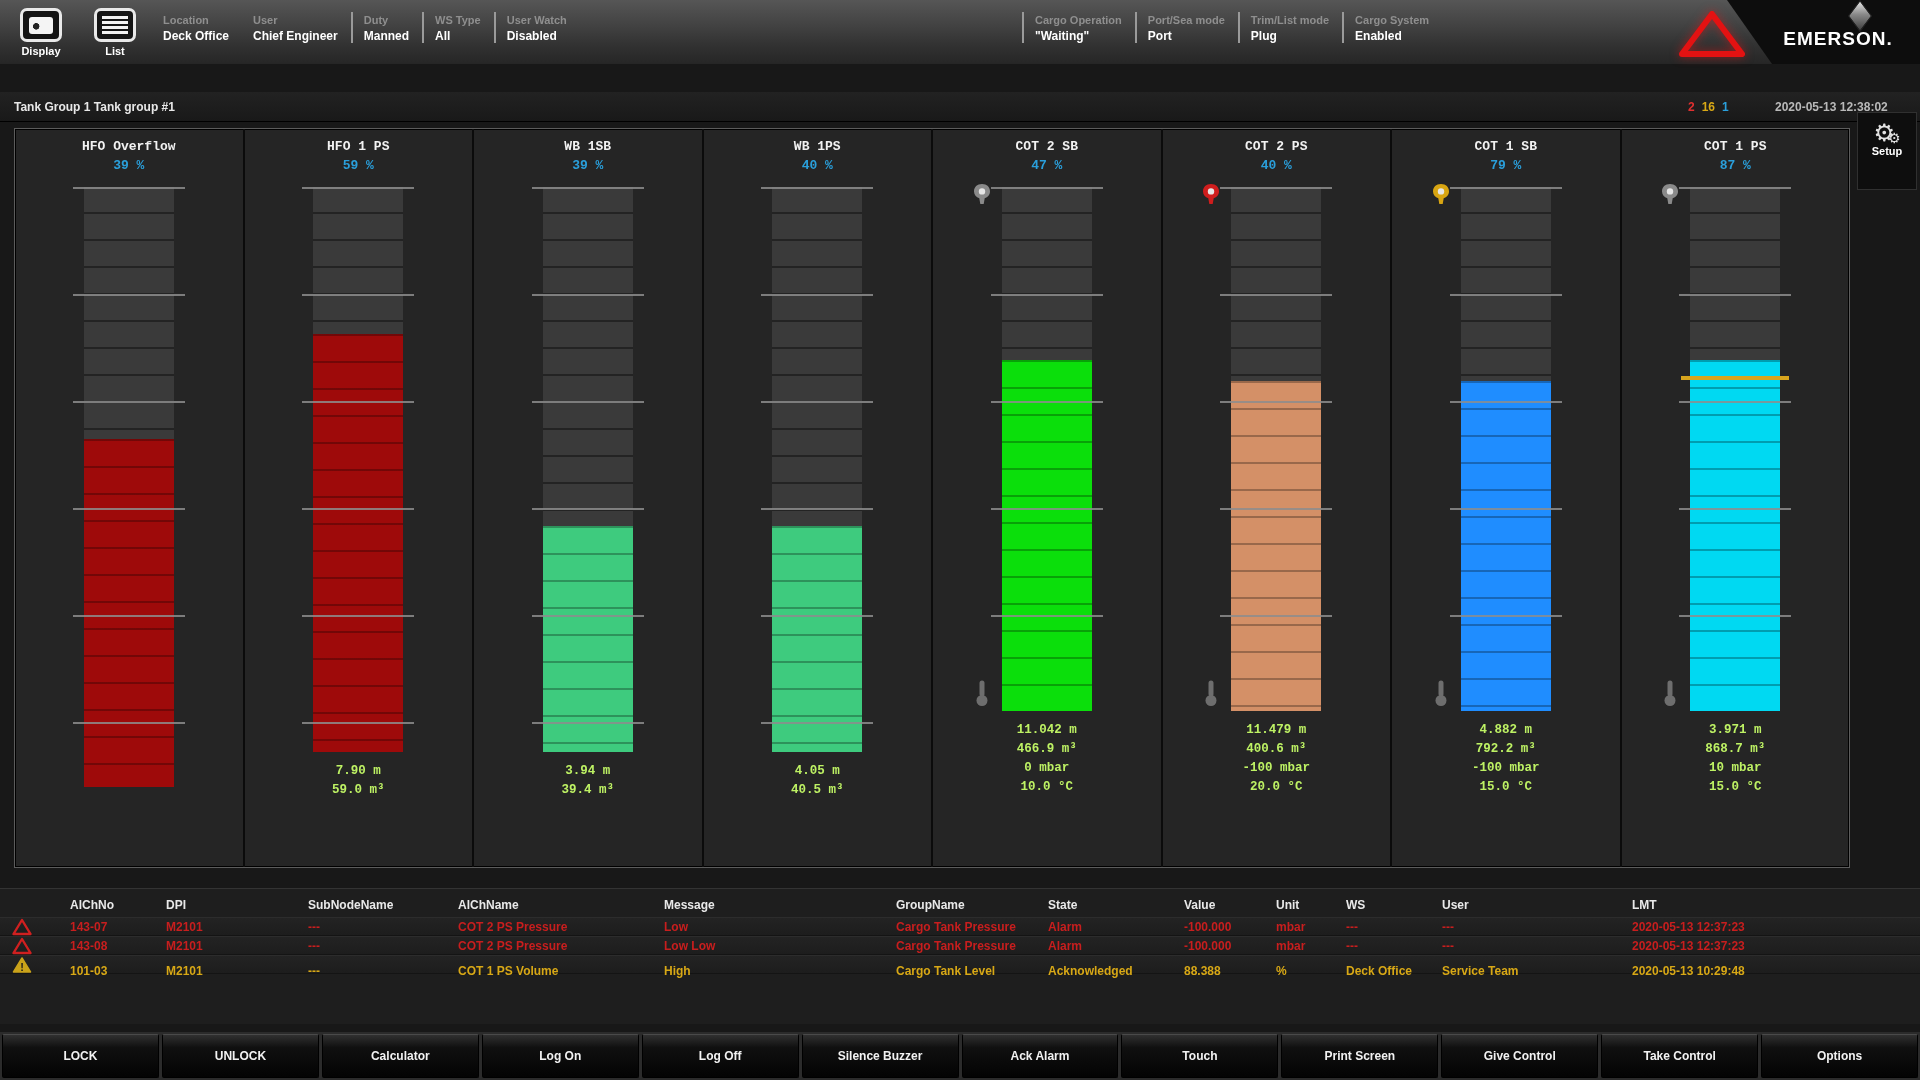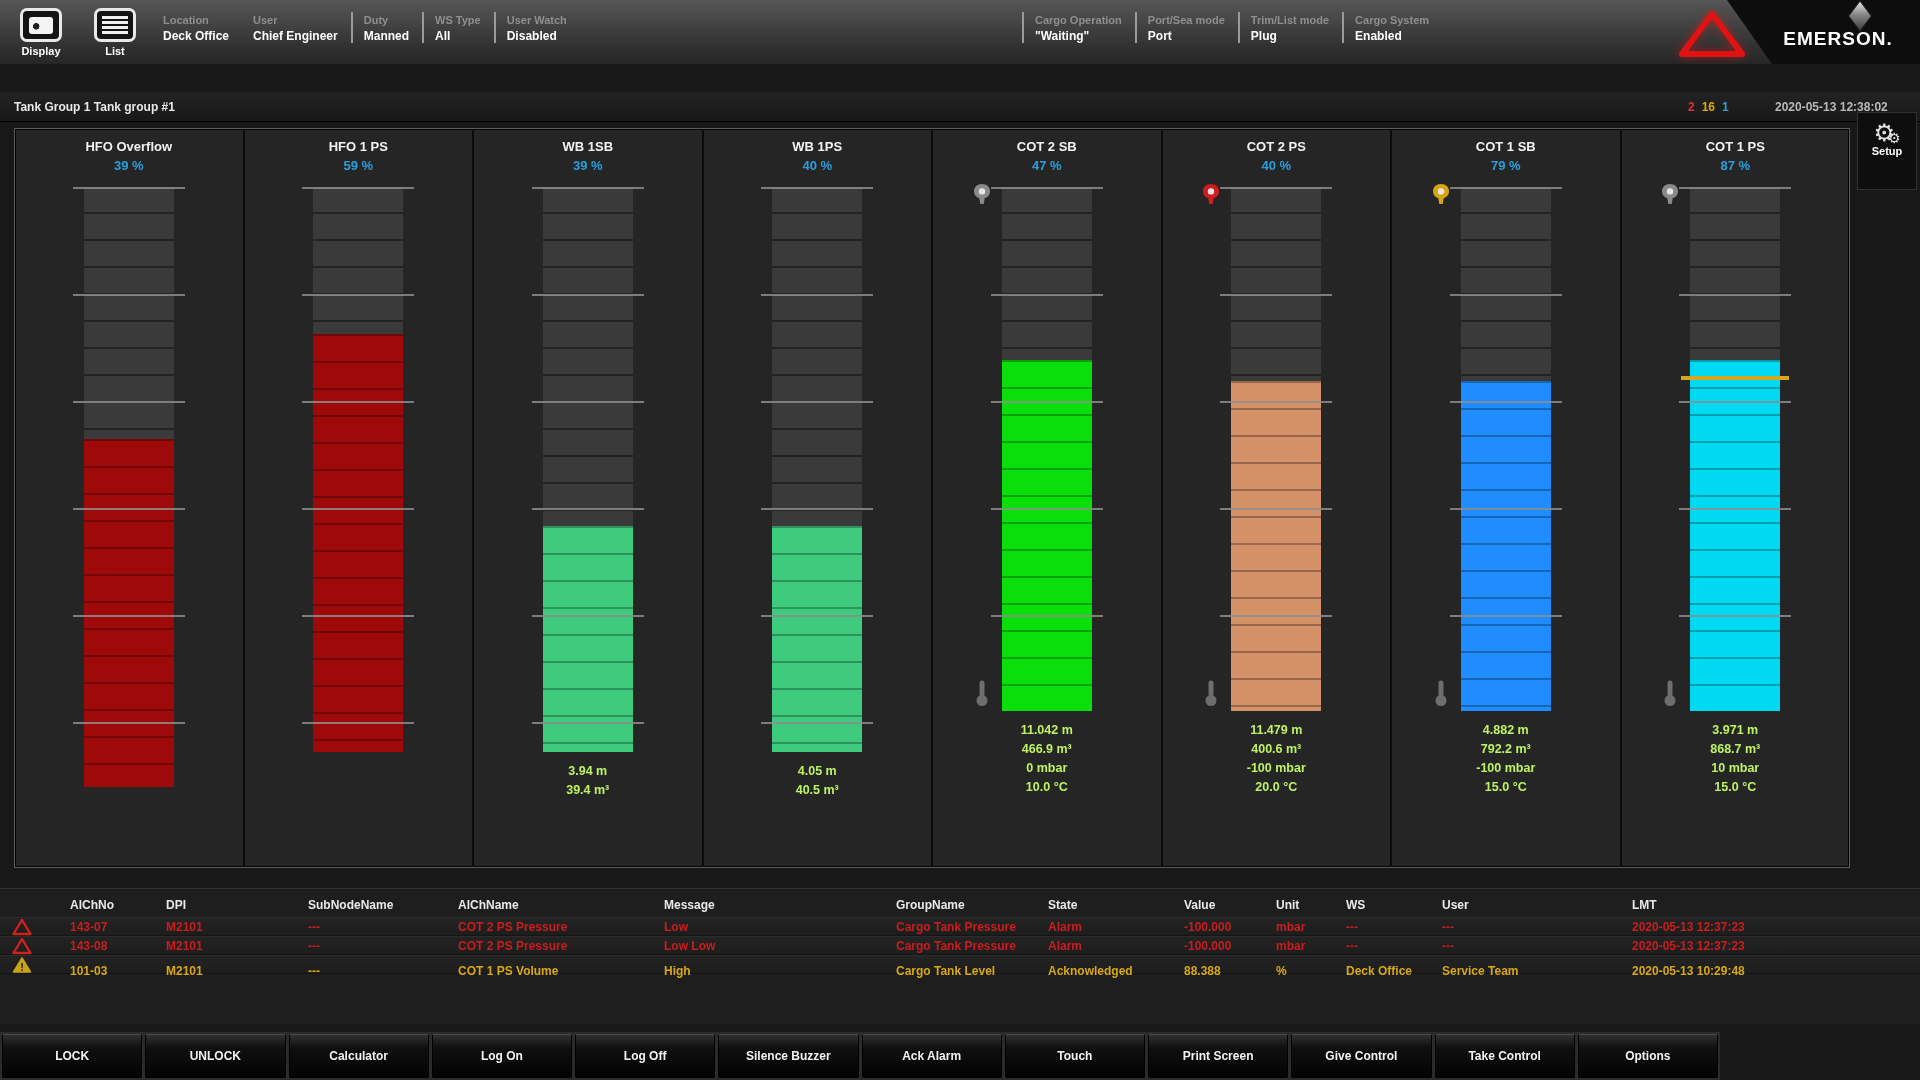--- a/index.html
+++ b/index.html
@@ -35,21 +35,21 @@
   .subbar { position:absolute; left:0; top:92px; width:1920px; height:30px; background:linear-gradient(180deg,#222,#191919);
             border-bottom:1px solid #000; }
   .sub-title { position:absolute; left:14px; top:8px; font-size:12px; font-weight:bold; color:#e8e8e8; }
   .counts { position:absolute; left:1688px; top:8px; font-size:12px; font-weight:bold; display:flex; gap:7px; }
   .cnt-red { color:#e03030; } .cnt-yel { color:#d8a816;text-align:center; } .cnt-blu { color:#2aa0dc; }
   .datetime { position:absolute; left:1775px; top:8px; font-size:12px; font-weight:bold; color:#b9b9b9; }
 
   
   .main { position:absolute; left:14px; top:128px; width:1836px; height:740px; background:#252525;
           border:1px solid #5c5c5c; box-shadow:inset 0 0 0 1px #000; display:flex; }
-  .tank { flex:1 1 0; position:relative; padding-top:10px; }
+  .tank { flex:1 1 0; position:relative; padding-top:10px;font-family:Liberation Mono, monospace; }
   .tank + .tank { border-left:2px solid #0b0b0b; }
   .tank-title { text-align:center; font-size:13px; font-weight:bold; color:#f2f2f2; }
   .tank-pct { text-align:center; font-size:13px; font-weight:bold; color:#2a9fdb; margin-top:4px; }
   .gauge-wrap { position:relative; width:90px; margin:14px auto 0 auto; }
   .gauge { position:relative; width:90px; background:#333;
            background-image:repeating-linear-gradient(180deg,#3a3a3a 0 25px,#232323 25px 27px); }
   .gfill { position:absolute; left:0; right:0; bottom:0; z-index:2;
            background-image:repeating-linear-gradient(180deg,rgba(0,0,0,.28) 0 2px,rgba(0,0,0,0) 2px 27px); }
   .gtick { position:absolute; left:-11px; right:-11px; height:2px; background:#8d8d8d; opacity:.85; z-index:3; }
   .gmarker { position:absolute; left:-9px; right:-9px; height:4px; background:#d8a51d; z-index:4; }
@@ -71,21 +71,21 @@
   .trow.head { height:24px; margin-top:4px; color:#e9e9e9; }
   .trow.head .tcell { font-size:12px; font-weight:bold; }
   .trow.r { height:19px; border-top:1px solid #2c2c2c; border-bottom:1px solid #141414;
             background:linear-gradient(180deg,#232323,#1d1d1d); cursor:pointer; }
   .tcell { font-size:12px; font-weight:bold; white-space:nowrap; overflow:hidden; }
   .trow.sev-red .tcell { color:#c81e1e; }
   .trow.sev-yellow .tcell { color:#d8a816;margin-top:12px; }
   .ticon { display:flex; align-items:center; }
 
   
-  .footer { position:absolute; left:0; top:1032px; width:1720px; height:48px; background:#2b2b2b;
+  .footer { position:absolute; left:0; top:1032px; width:1920px; height:48px; background:#2b2b2b;
             display:flex; gap:3px; padding:2px 2px; }
   .fbtn { flex:1 1 0; background:linear-gradient(180deg,#303030 0%,#101010 30%,#030303 100%);
           border:1px solid #000; border-top:1px solid #4a4a4a; border-radius:2px;
           color:#f2f2f2; font-size:12px; font-weight:bold; display:flex; align-items:center; justify-content:center;
           cursor:pointer; font-family:"Liberation Sans", sans-serif; }
 </style>
 </head>
 <body>
 
 <div class="screen">
@@ -204,20 +204,24 @@
       <div class="gauge" style="height: 565px;">
         <div class="gfill" style="height: 74%; background: repeating-linear-gradient(rgba(0, 0, 0, 0.28) 0px, rgba(0, 0, 0, 0.28) 2px, rgba(0, 0, 0, 0) 2px, rgba(0, 0, 0, 0) 27px) rgb(158, 10, 10);"></div>
       <div class="gtick" style="top: 0px;"></div>
             <div class="gtick" style="top: 107px;"></div>
             <div class="gtick" style="top: 214px;"></div>
             <div class="gtick" style="top: 321px;"></div>
             <div class="gtick" style="top: 428px;"></div>
             <div class="gtick" style="top: 535px;"></div>
           </div>
     </div>
+    <div class="tank-values">
+          <span>7.90 m</span>
+          <span>59.0 m³</span>
+        </div>
   </div>
 
   <div class="tank">
     <div class="tank-title">WB 1SB</div>
     <div class="tank-pct">39 %</div>
     <div class="gauge-wrap">
       <div class="gauge" style="height: 565px;">
         <div class="gfill" style="height: 40%; background: repeating-linear-gradient(rgba(0, 0, 0, 0.28) 0px, rgba(0, 0, 0, 0.28) 2px, rgba(0, 0, 0, 0) 2px, rgba(0, 0, 0, 0) 27px) rgb(62, 203, 126);"></div>
       <div class="gtick" style="top: 0px;"></div>
             <div class="gtick" style="top: 107px;"></div>

